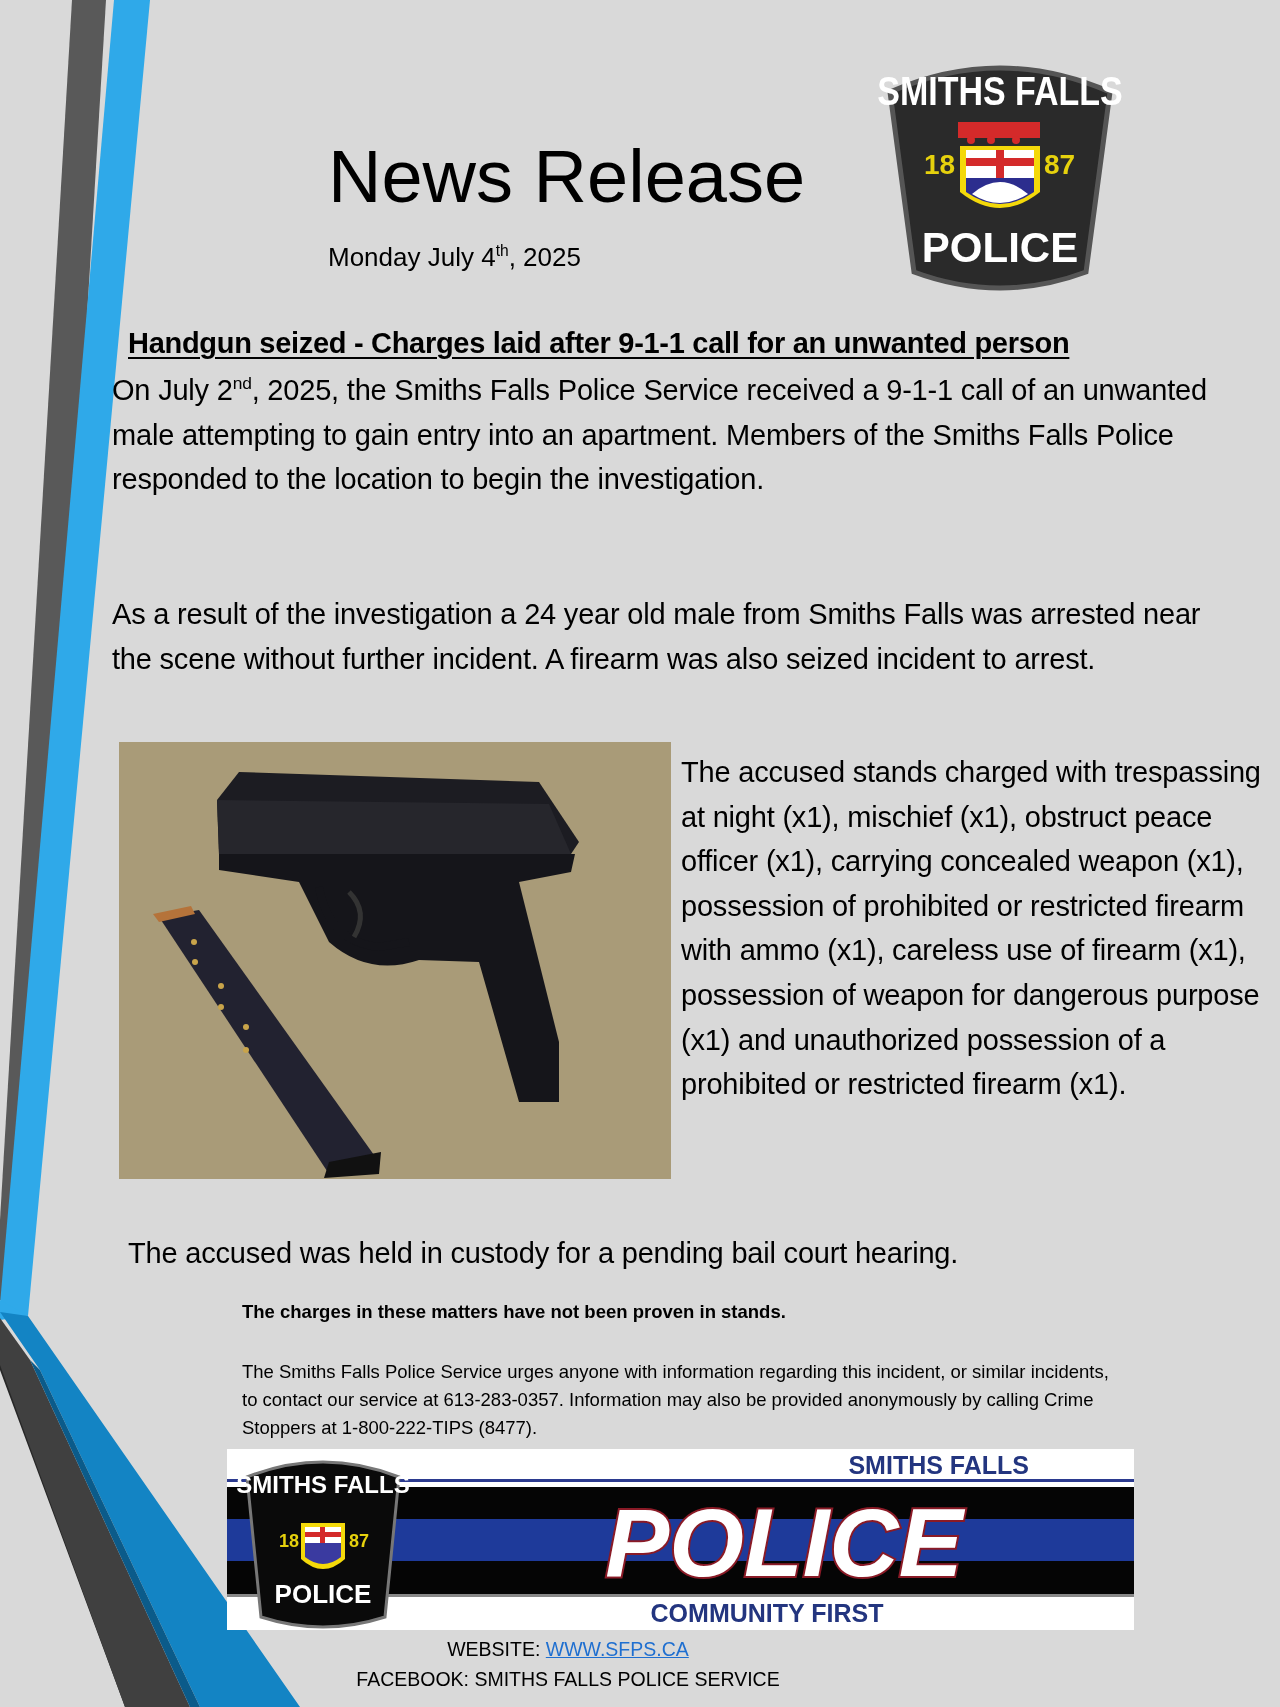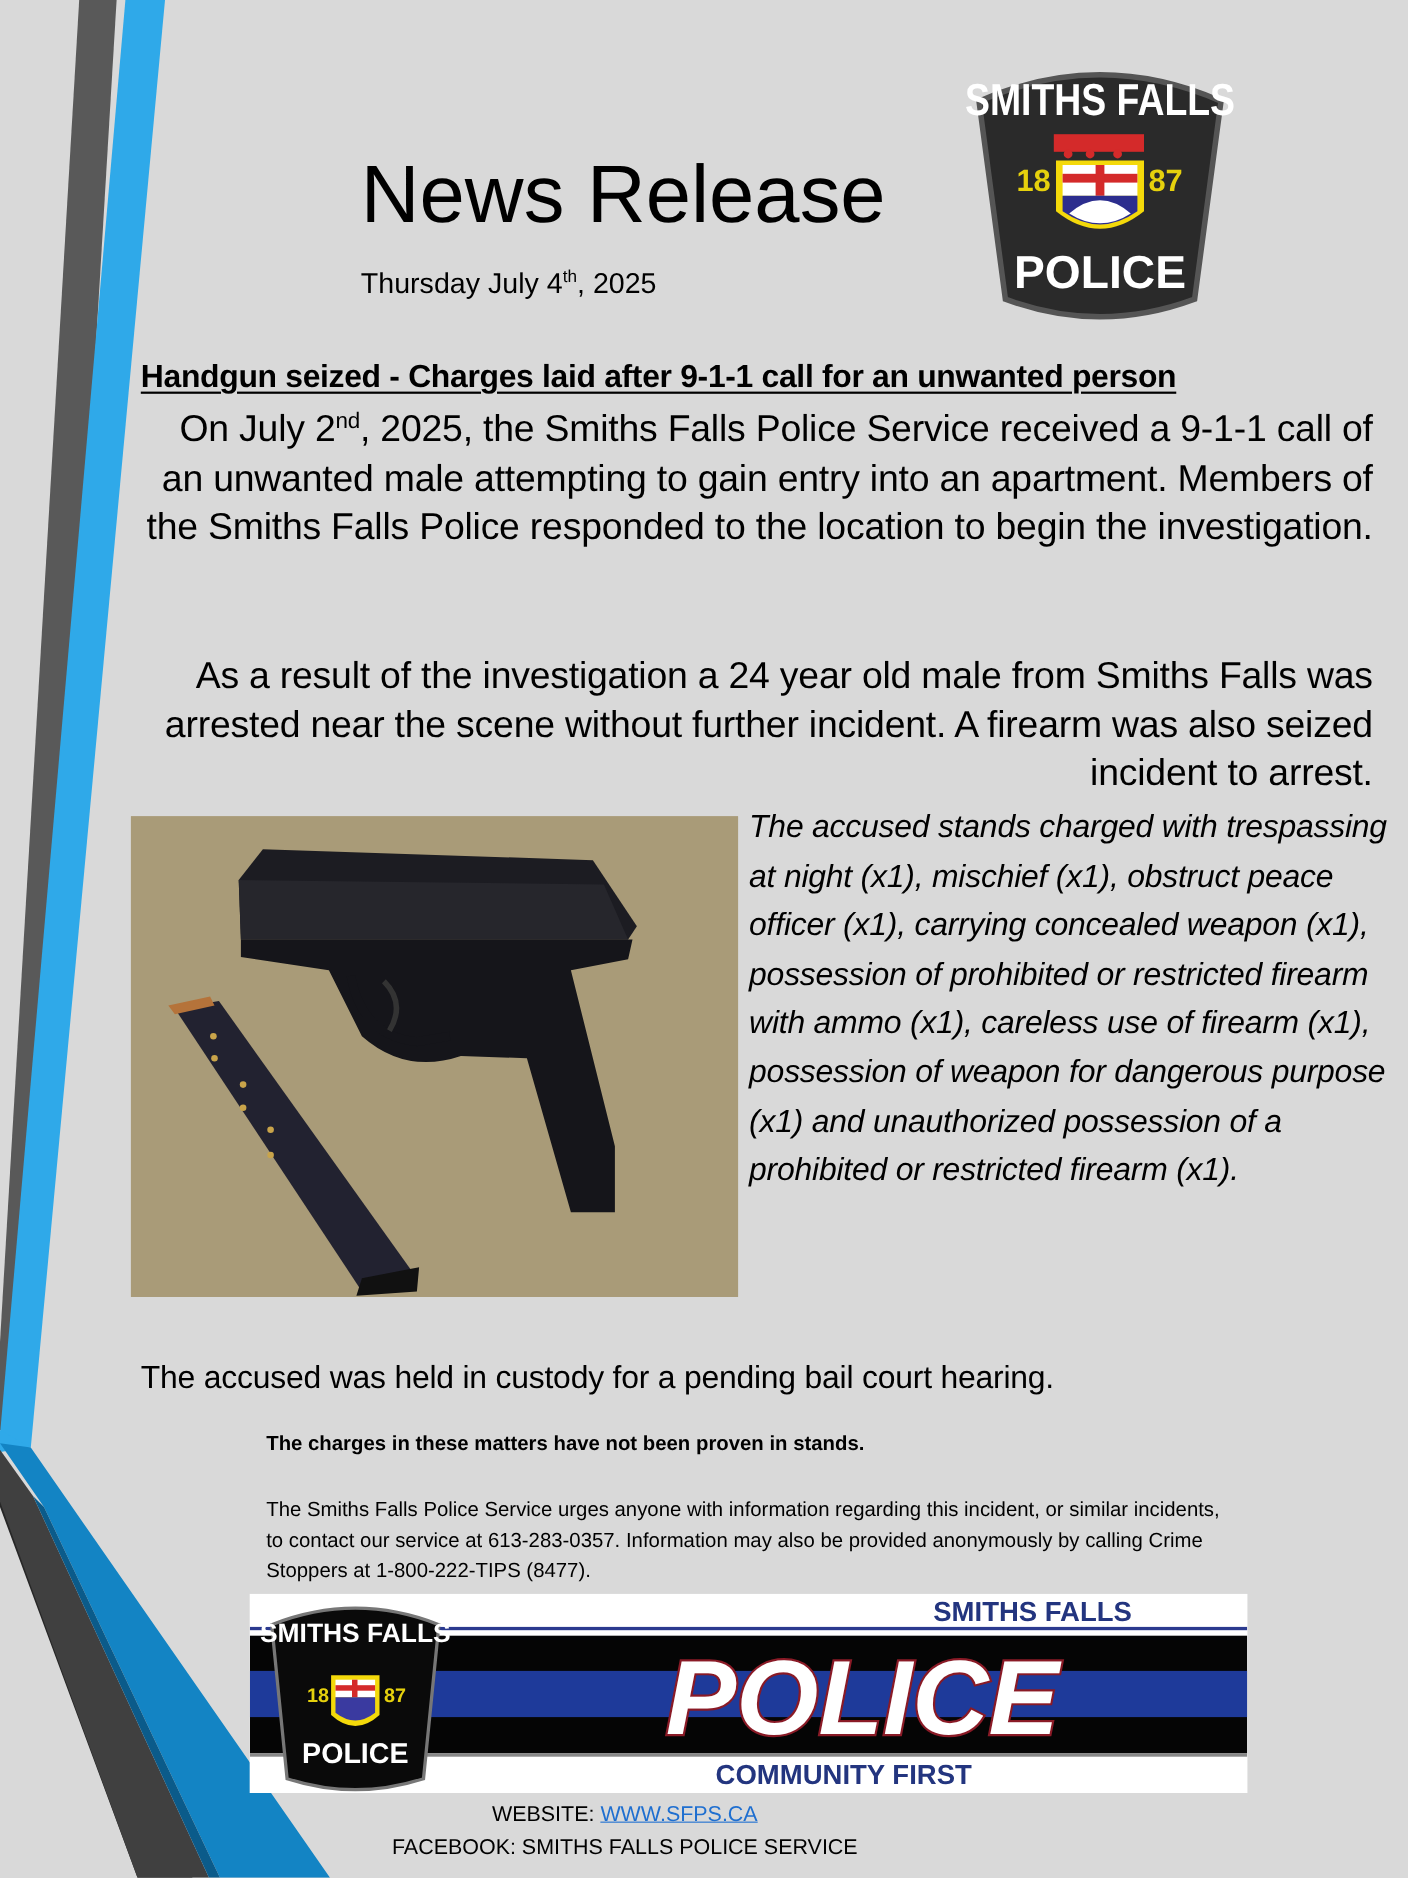--- a/index.html
+++ b/index.html
@@ -12,26 +12,26 @@
   .deco { position: absolute; left: 0; top: 0; width: 1280px; height: 1707px; pointer-events: none; }
   .abs { position: absolute; }
 
   .title { left: 328px; top: 140px; font-size: 74px; font-weight: normal; letter-spacing: 0px; line-height: 1; }
   .date { left: 328px; top: 242px; font-size: 26px; line-height: 1.2; }
   sup { font-size: 0.6em; line-height: 0; vertical-align: super; margin-top: 16px; }
 
   .badge { left: 876px; top: 52px; width: 248px; height: 246px; }
 
   .headline { left: 128px; top: 327px; font-size: 29px; font-weight: bold; text-decoration: underline; text-decoration-thickness: 2px; text-underline-offset: 4px; white-space: nowrap; letter-spacing: -0.3px; }
-  .para { left: 128px; font-size: 34px; line-height: 44.6px; width: 1120px; letter-spacing: -0.2px; text-align: right; }
+  .para { left: 112px; font-size: 29px; line-height: 44.6px; width: 1120px; letter-spacing: -0.2px; }
   .p1 { top: 368px; }
   .p2 { top: 592px; }
 
   .photo { left: 119px; top: 742px; width: 552px; height: 437px; background: #a89a77; overflow: hidden; }
-  .charges { left: 681px; top: 730px; width: 590px; font-size: 29px; line-height: 44.6px; letter-spacing: -0.2px; font-style: italic; }
+  .charges { left: 681px; top: 750px; width: 590px; font-size: 29px; line-height: 44.6px; letter-spacing: -0.2px; }
   .held { left: 128px; top: 1207px; font-size: 29px; line-height: 44px; letter-spacing: -0.2px; margin-top: 24px; }
 
   .disclaimer { left: 242px; top: 1301px; font-size: 18.5px; font-weight: bold; }
   .contact { left: 242px; top: 1358px; width: 880px; font-size: 18.5px; line-height: 28px; }
 
   .banner { left: 227px; top: 1449px; width: 907px; height: 181px; background: #ffffff; overflow: hidden; }
   .footer { left: 0; width: 1136px; text-align: center; font-size: 19.5px; }
   .f1 { top: 1638px; }
   .f2 { top: 1668px; }
   .link { color: #1f6fd0; text-decoration: underline; }
@@ -47,21 +47,21 @@
   <polygon points="0,1300 28,1316 0,1320" fill="#2fa9e9"></polygon>
 
   <polygon points="0,1330 0,1370 125,1707 175,1707 40,1420" fill="#272727"></polygon>
   <polygon points="0,1318 30,1360 190,1707 125,1707 0,1365" fill="#404040"></polygon>
 
   <polygon points="0,1312 28,1316 300,1707 200,1707 40,1370" fill="#1384c4"></polygon>
   <polygon points="30,1360 40,1370 200,1707 190,1707" fill="#0b5b8a"></polygon>
 </svg>
 
 <div class="abs title">News Release</div>
-<div class="abs date"><span>Thursday July 4</span><sup>th</sup><span>, 2025</span></div>
+<div class="abs date"><span>Monday July 4</span><sup>th</sup><span>, 2025</span></div>
 
 <svg class="abs badge" viewBox="0 0 248 246">
   <path d="M14,40 Q124,-8 234,40 L210,220 Q124,252 38,220 Z" fill="#2a2a2a" stroke="#555" stroke-width="5"></path>
   <text x="124" y="50" text-anchor="middle" font-family="Liberation Sans, sans-serif" font-weight="bold" font-size="34" fill="#fff" transform="scale(1,1.2) translate(0,-6)">SMITHS FALLS</text>
   <rect x="82" y="70" width="82" height="16" fill="#d42a2a"></rect>
   <circle cx="95" cy="88" r="4" fill="#d42a2a"></circle>
     <circle cx="115" cy="88" r="4" fill="#d42a2a"></circle>
     <circle cx="140" cy="88" r="4" fill="#d42a2a"></circle>
   <path d="M84,94 L164,94 L164,140 Q124,172 84,140 Z" fill="#f4d90a"></path>
   <rect x="90" y="98" width="68" height="28" fill="#fff"></rect>

